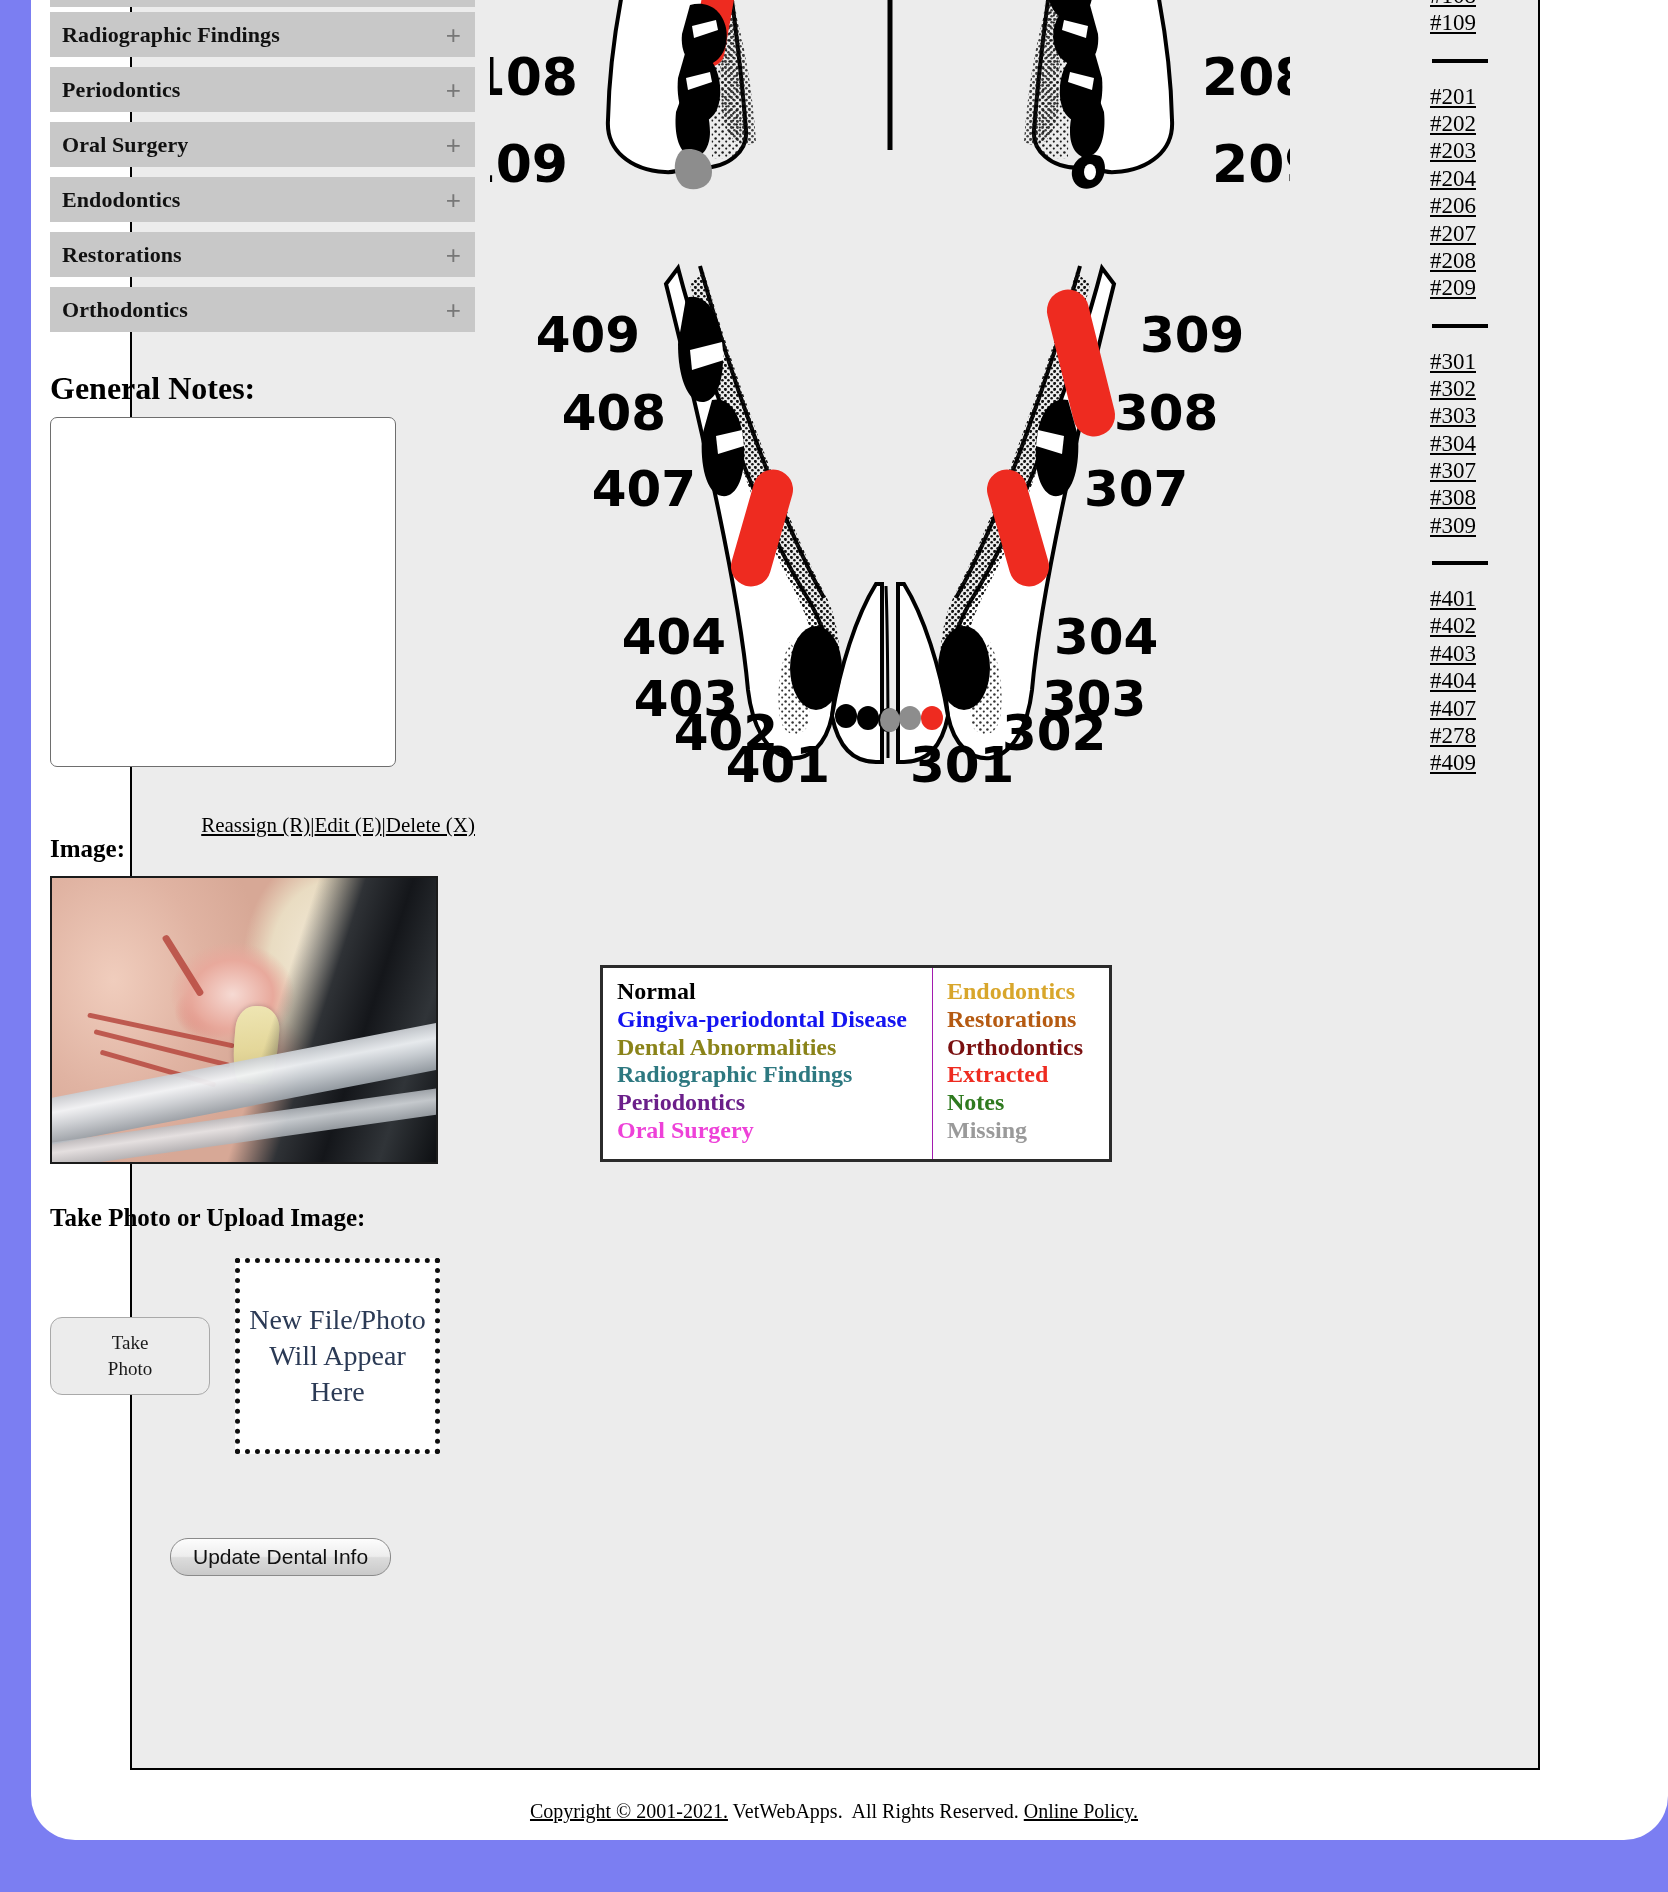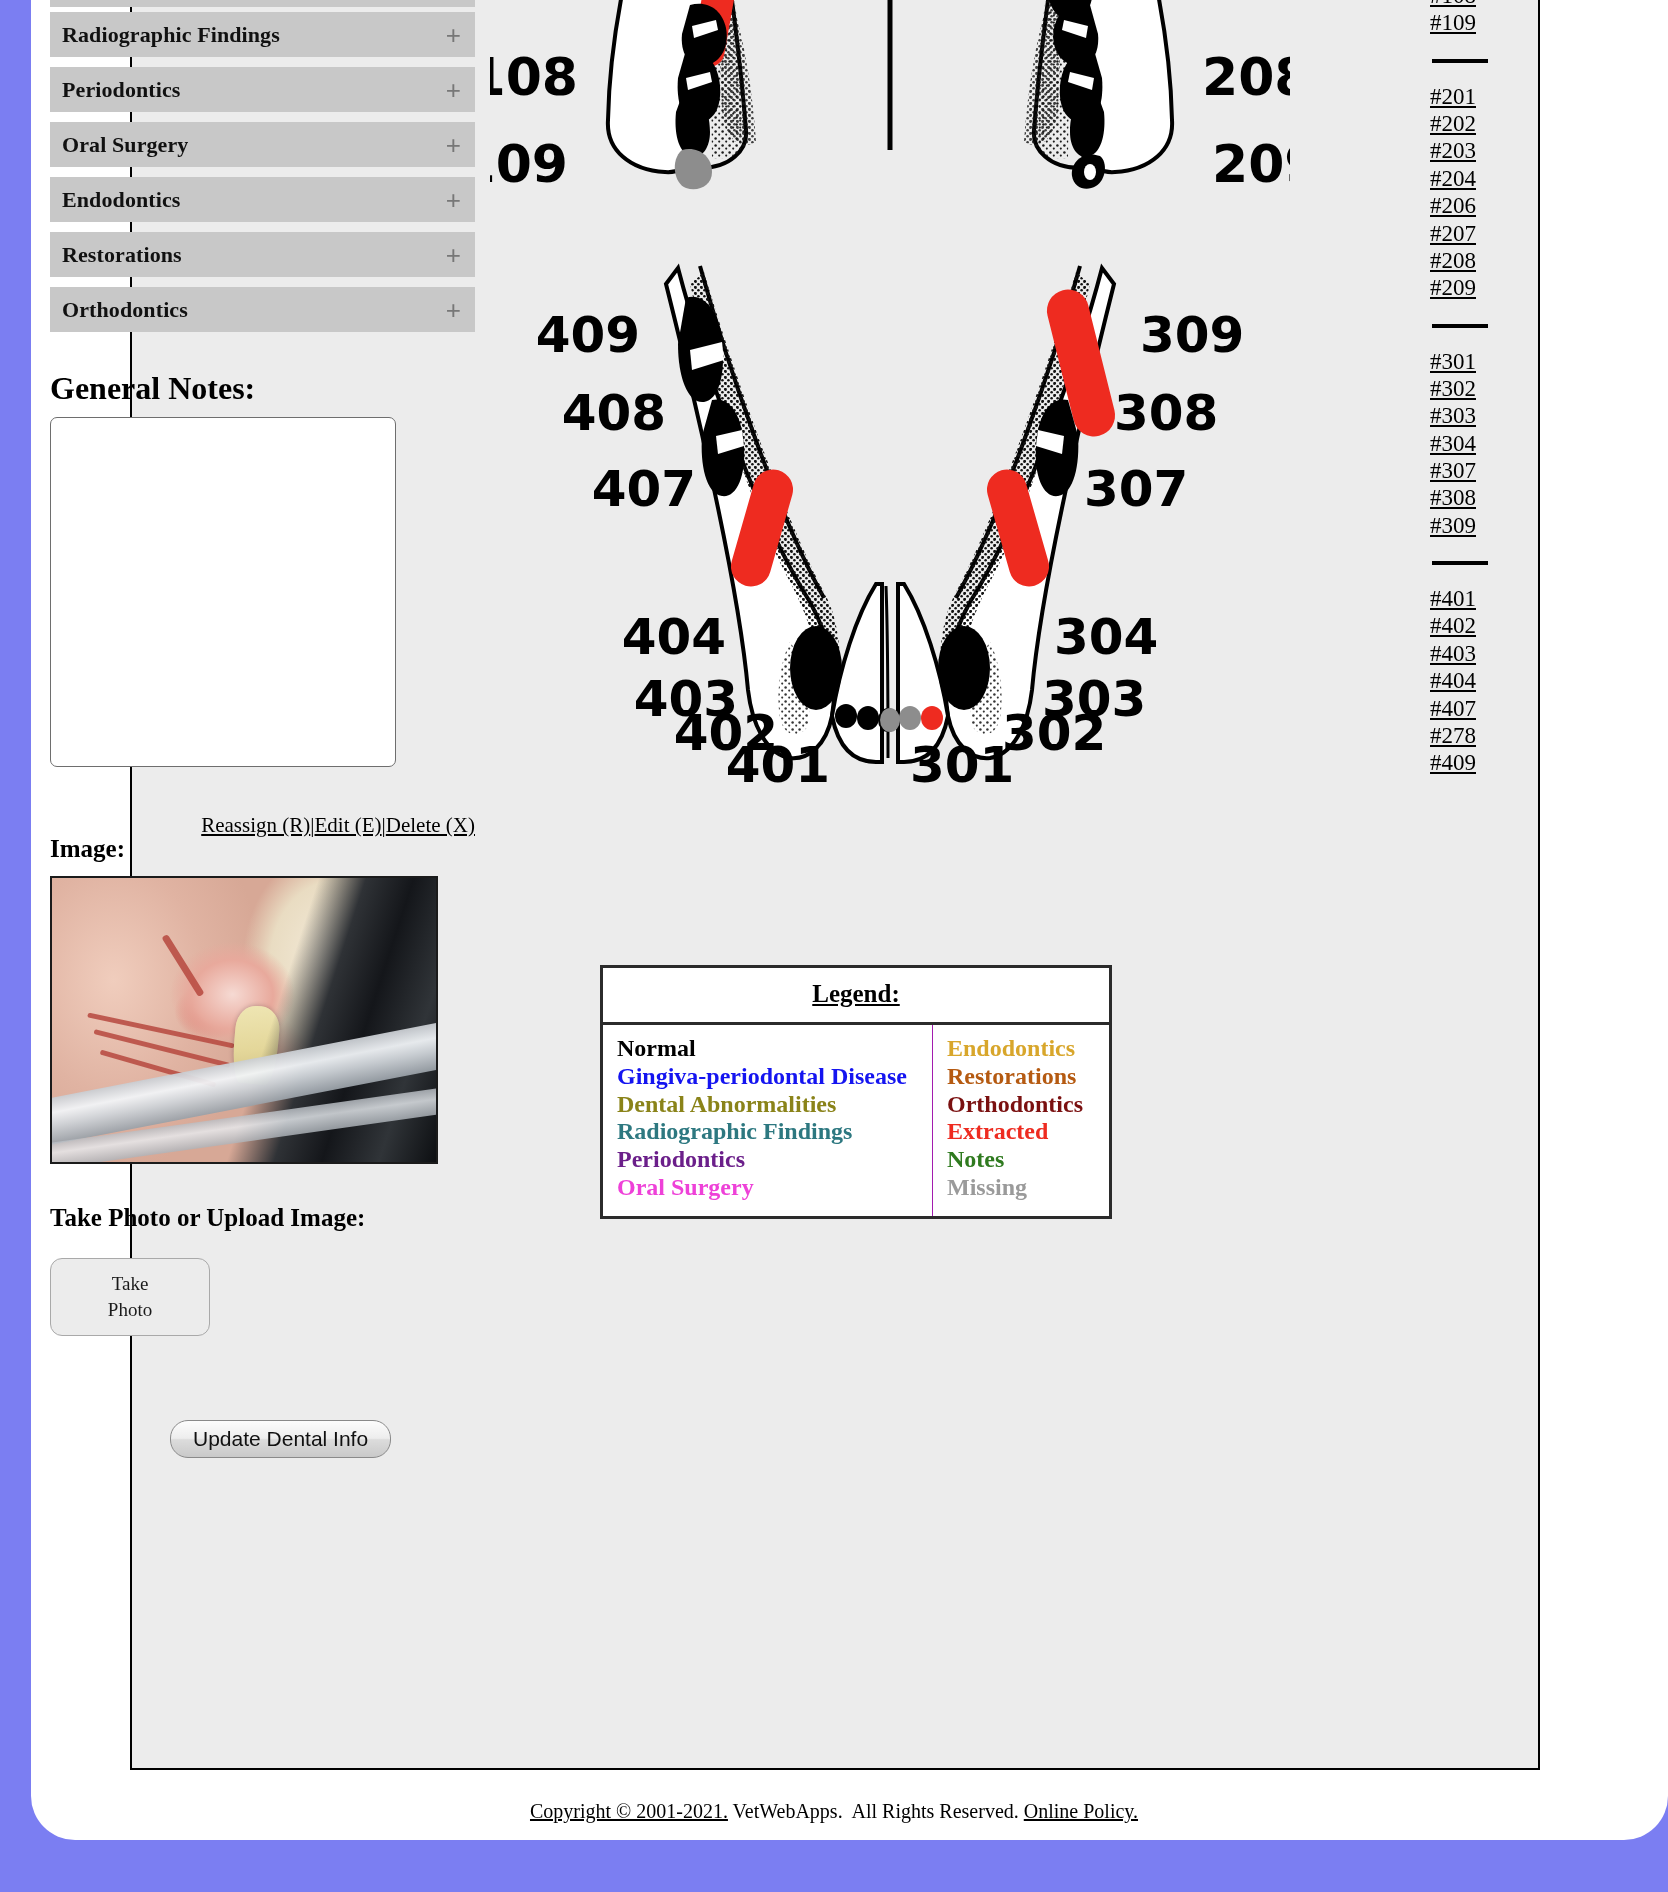--- a/index.html
+++ b/index.html
@@ -273,20 +273,21 @@
     <div class="blood" style="left:96px;top:84px;width:70px;height:7px;transform:rotate(58deg);"></div>
     <div class="tooth-obj"></div>
     <div class="layer lyr4"></div>
     <div class="tube"></div>
     <div class="tube2"></div>
   </div>
 
   <div id="upload-title">Take Photo or Upload Image:</div>
   <div id="upload-row">
     <button id="take-photo-btn">Take<br>Photo</button>
+    <div id="drop-zone">New File/Photo Will Appear Here</div>
   </div>
 
   <div id="update-btn-wrap">
     <button id="update-btn">Update Dental Info</button>
   </div>
 </div>
 
 <div id="chart-area">
   <svg class="dental" width="800" height="1120" viewBox="0 0 800 1120" xmlns="http://www.w3.org/2000/svg">
     <defs>
@@ -427,21 +428,20 @@
       <text class="num" x="594" y="646" font-size="50" fill="#000">307</text>
       <text class="num" x="564" y="794" font-size="50" fill="#000">304</text>
       <text class="num" x="552" y="856" font-size="50" fill="#000">303</text>
       <text class="num" x="512" y="890" font-size="50" fill="#000">302</text>
       <text class="num" x="420" y="922" font-size="50" fill="#000">301</text>
     </g>
   </svg>
 </div>
 
 <div id="legend-wrap">
-  <div id="legend-title">Legend:</div>
   <div id="legend-cols">
     <div class="legend-col left">
       <div class="legend-item" style="color:#000000">Normal</div>
       <div class="legend-item" style="color:#1414f0">Gingiva-periodontal Disease</div>
       <div class="legend-item" style="color:#8a8319">Dental Abnormalities</div>
       <div class="legend-item" style="color:#2d7880">Radiographic Findings</div>
       <div class="legend-item" style="color:#6b1f8a">Periodontics</div>
       <div class="legend-item" style="color:#ee41d8">Oral Surgery</div>
     </div>
     <div class="legend-col right">

